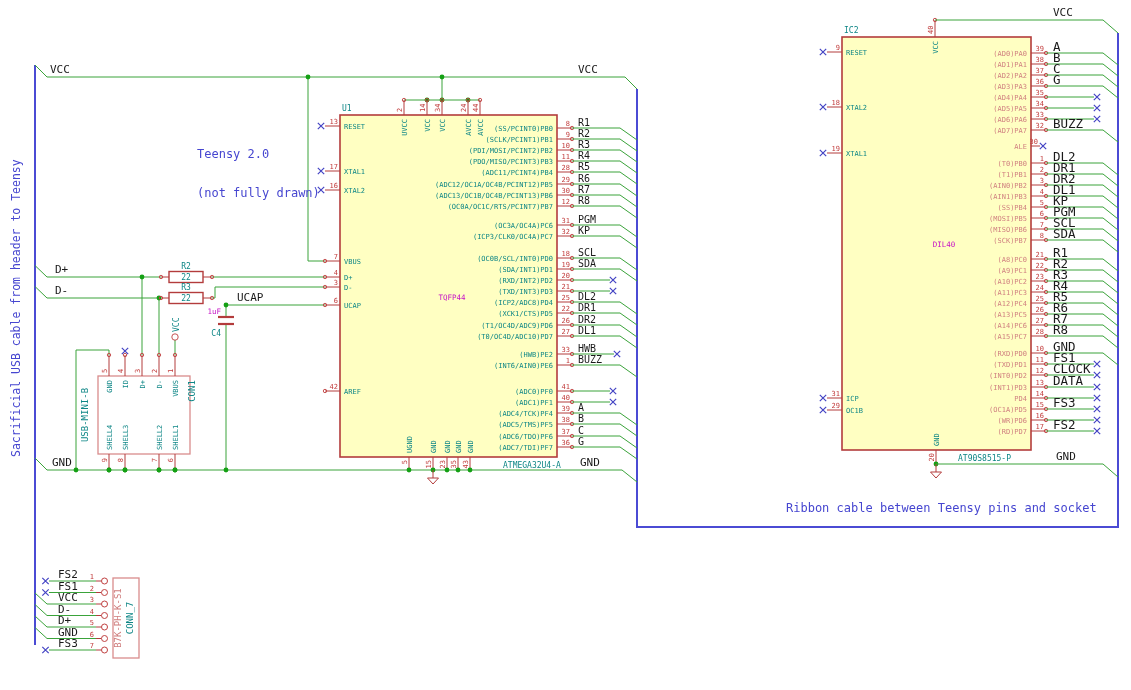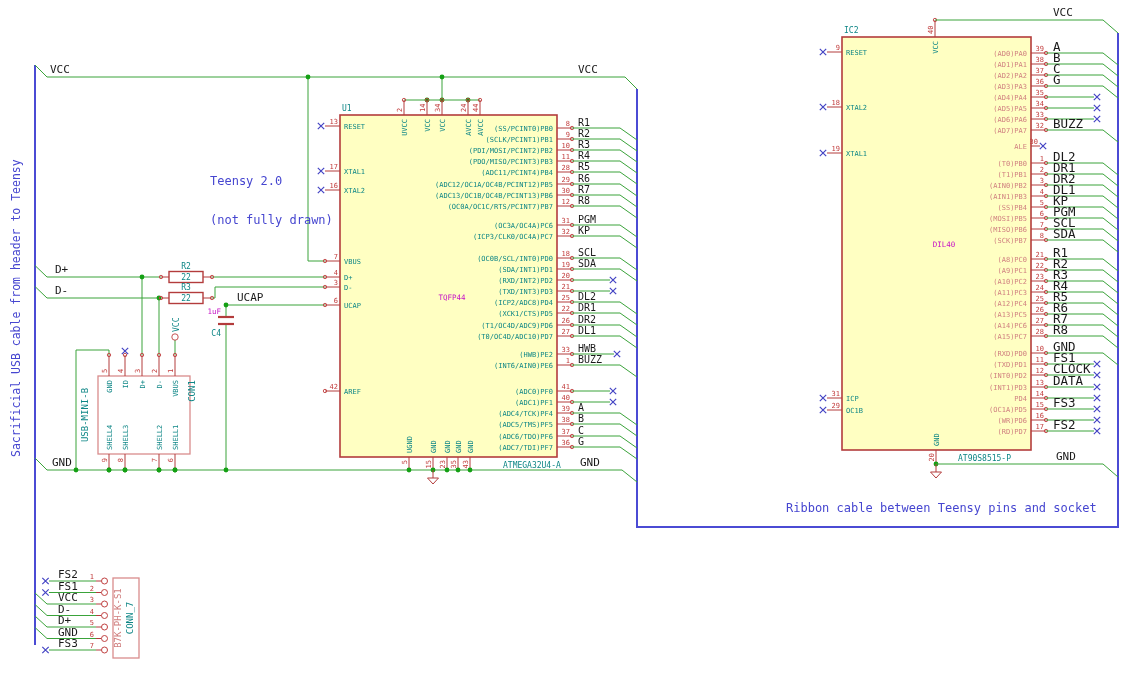--- a/index.html
+++ b/index.html
@@ -24,21 +24,21 @@
   .tname9{font-size:9px;fill:#0e8686}
   .tsalmon{font-size:7px;fill:#d08080}
   .tnum{font-size:7px;fill:#c13b3b}
   .tnet10{font-size:10px;fill:#1a1a1a}
   .tnet11{font-size:11px;fill:#1a1a1a}
   .tnet12{font-size:12.5px;fill:#1a1a1a}
   .tmag{font-size:7.5px;fill:#c613c6}
   .tpink9{font-size:9px;fill:#cf7d7d}
   .note{position:absolute;color:#4646d0;font-size:12px;white-space:pre;}
   .note-side{left:9px;top:457px;transform:rotate(-90deg);transform-origin:0 0;font-size:11.5px;}
-  .note-teensy{left:197px;top:149px;line-height:13px;margin-left:13px;}
+  .note-teensy{left:197px;top:122px;line-height:13px;}
   .note-ribbon{left:775px;top:501px;padding-left:11px;}
 </style>
 </head>
 <body>
 
 <div id="canvas">
   <svg id="schsvg" width="1131" height="690">
       <g>
         <path d="M35 65 L35 645" class="bus"></path>
         <path d="M637 89 L637 527 L1118 527 L1118 33" class="bus"></path>

